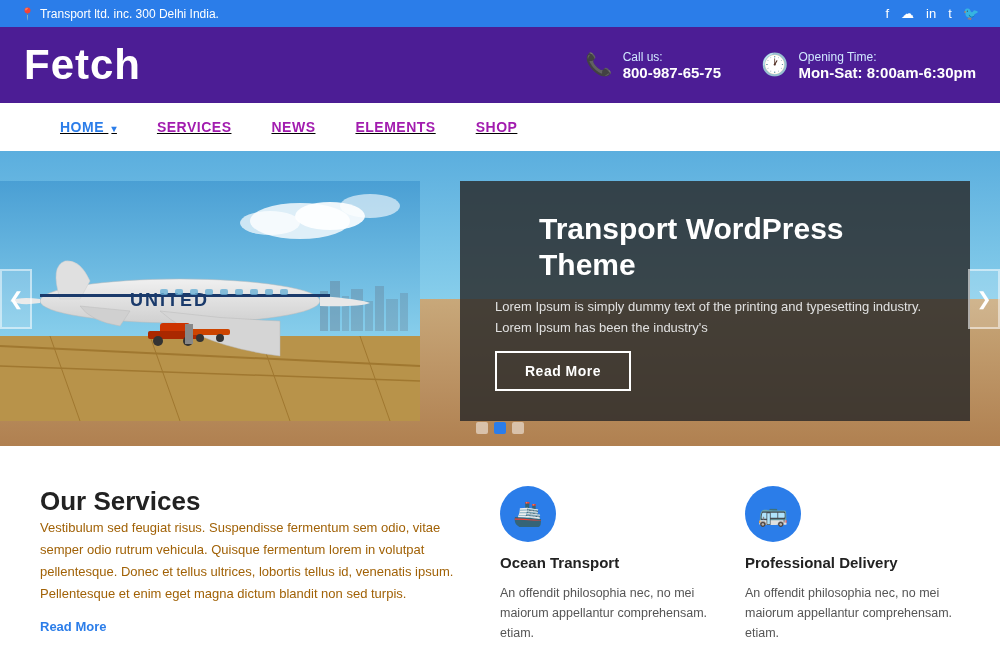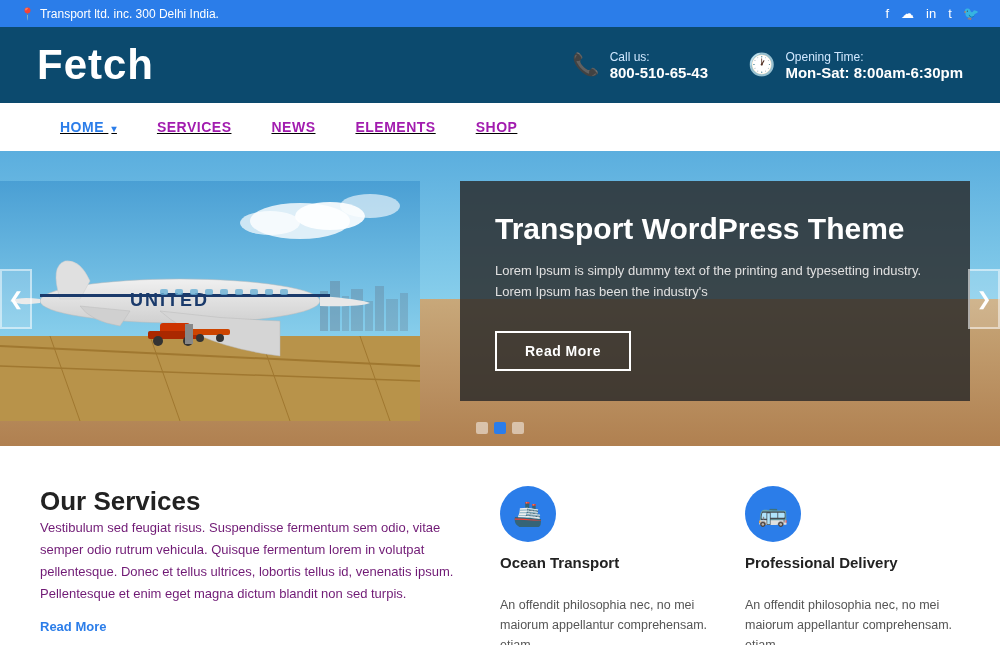--- a/index.html
+++ b/index.html
@@ -14,22 +14,22 @@
       display: flex;
       justify-content: space-between;
       align-items: center;
     }
     .top-bar-address { display: flex; align-items: center; gap: 5px; }
     .top-bar-social { display: flex; gap: 12px; }
     .social-icon { color: #fff; font-size: 13px; cursor: pointer; }
 
     
     .header {
-      background: #0c4a6e;
-      padding: 14px 37px;
+      background: #4c1d95;
+      padding: 14px 24px;
       display: flex;
       align-items: center;
       justify-content: space-between;
     }
     .logo {
       color: #fff;
       font-size: 42px;
       font-weight: 900;
       letter-spacing: 1px;
     }
@@ -137,25 +137,26 @@
       width: 510px;
       background: rgba(40, 40, 40, 0.82);
       padding: 30px 35px;
       color: #fff;
     }
     .hero-title {
       font-size: 30px;
       font-weight: 900;
       margin-bottom: 14px;
       line-height: 1.2;
+      margin-left: 44px;
     }
     .hero-desc {
       font-size: 13px;
       line-height: 1.6;
-      margin-bottom: 28px;
+      margin-bottom: 12px;
       color: #e0e0e0;
     }
     .hero-btn {
       display: inline-block;
       padding: 10px 28px;
       border: 2px solid #fff;
       color: #fff;
       background: transparent;
       font-size: 14px;
       font-weight: 600;
@@ -208,21 +209,21 @@
       flex: 0 0 420px;
     }
     .services-title {
       font-size: 26px;
       font-weight: 900;
       color: #222;
       margin-bottom: 0;
     }
     .services-desc {
       font-size: 13px;
-      color: #701a75;
+      color: #a16207;
       line-height: 1.7;
       margin-bottom: 12px;
     }
     .services-link {
       color: #2b7de9;
       font-size: 13px;
       font-weight: 600;
       cursor: pointer;
       text-decoration: none;
     }
@@ -246,21 +247,21 @@
       align-items: center;
       justify-content: center;
       margin-bottom: 12px;
       color: #fff;
       font-size: 24px;
     }
     .service-card-title {
       font-size: 15px;
       font-weight: 800;
       color: #222;
-      margin-bottom: 24px;
+      margin-bottom: 12px;
     }
     .service-card-desc {
       font-size: 12.5px;
       color: #555;
       line-height: 1.6;
       margin-bottom: 13px;
     }
   </style>
 </head>
 <body>
@@ -279,21 +280,21 @@
   </div>
 </div>
 
 <div class="header">
   <div class="logo">Fetch</div>
   <div class="header-contact">
     <div class="contact-item">
       <span class="contact-icon">📞</span>
       <div>
         <div class="contact-text-label">Call us:</div>
-        <div class="contact-text-value">800-510-65-43</div>
+        <div class="contact-text-value">800-987-65-75</div>
       </div>
     </div>
     <div class="contact-item">
       <span class="contact-icon">🕐</span>
       <div>
         <div class="contact-text-label">Opening Time:</div>
         <div class="contact-text-value">Mon-Sat: 8:00am-6:30pm</div>
       </div>
     </div>
   </div>

